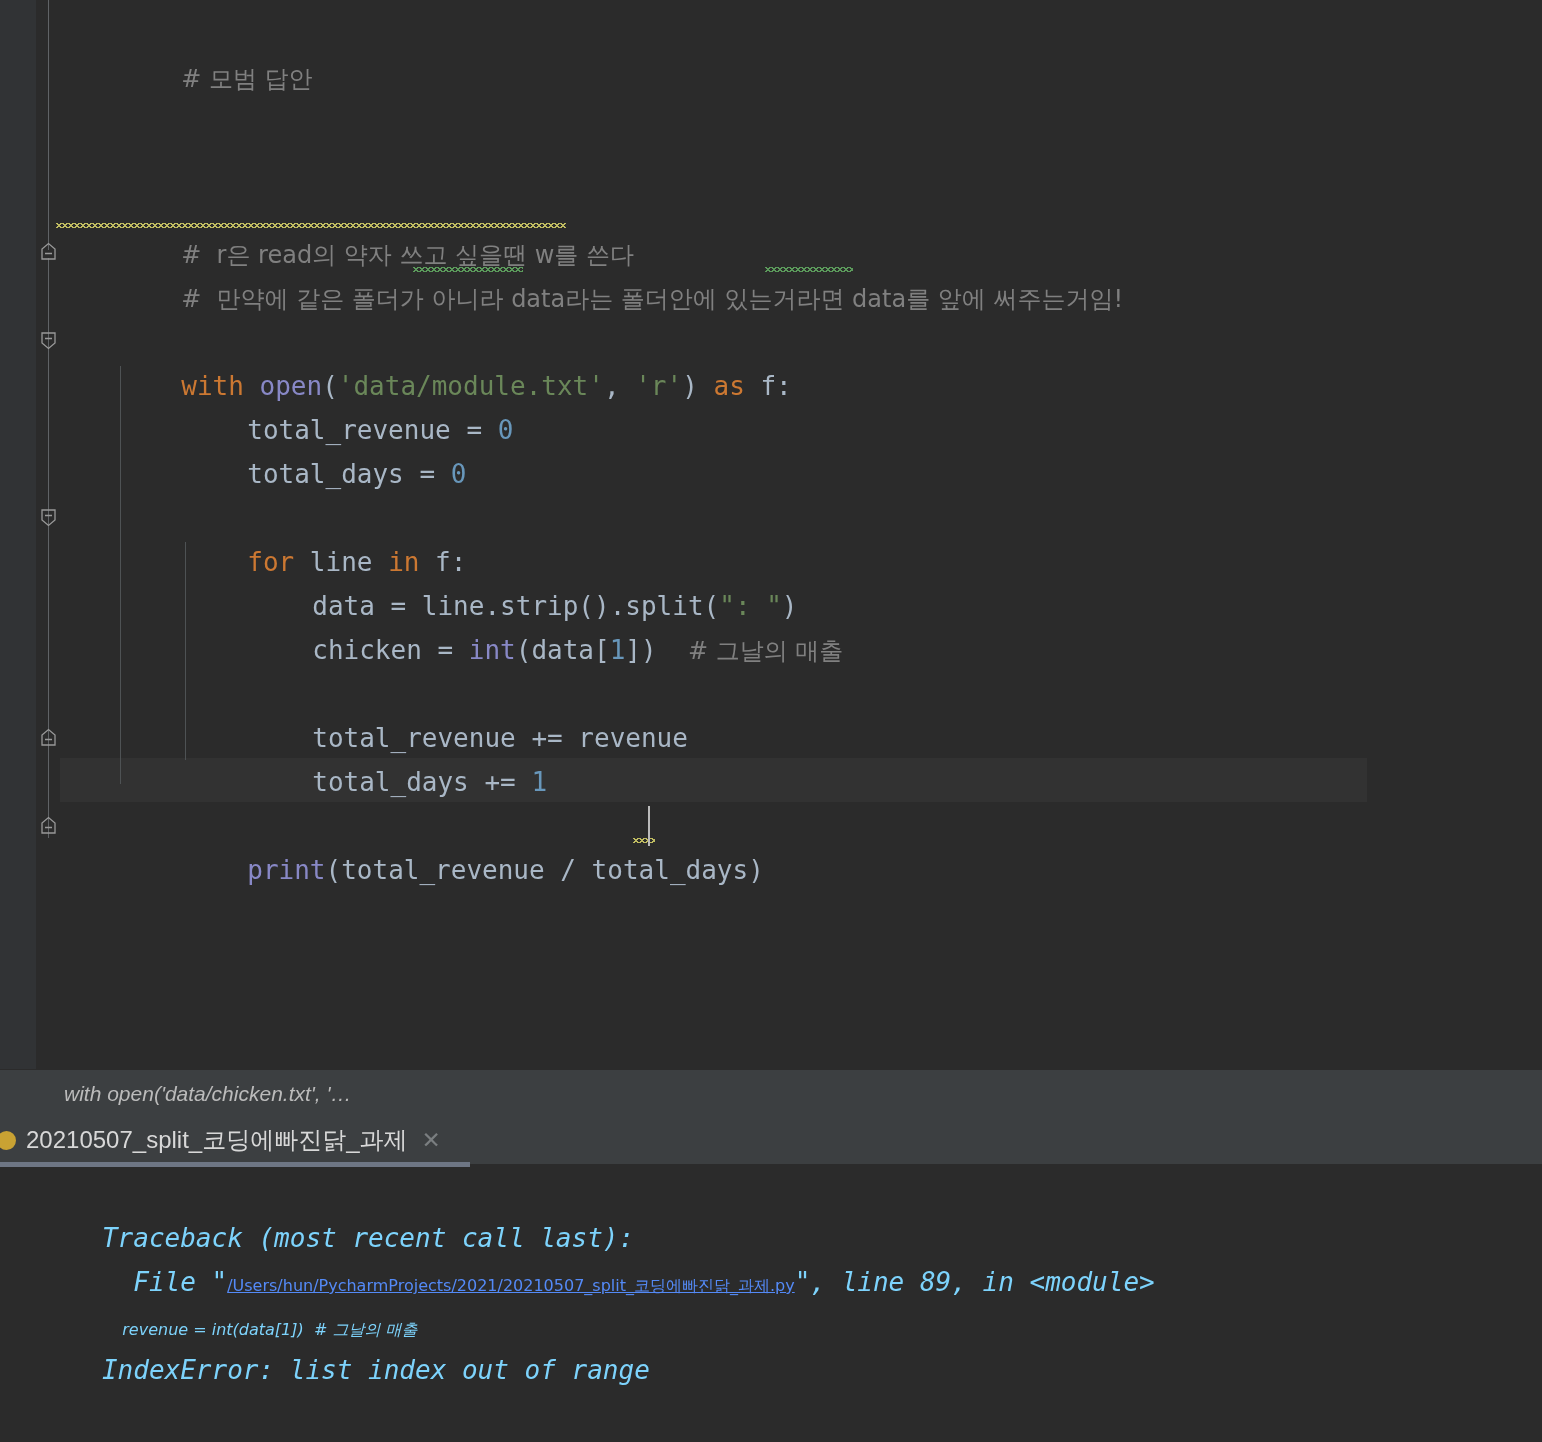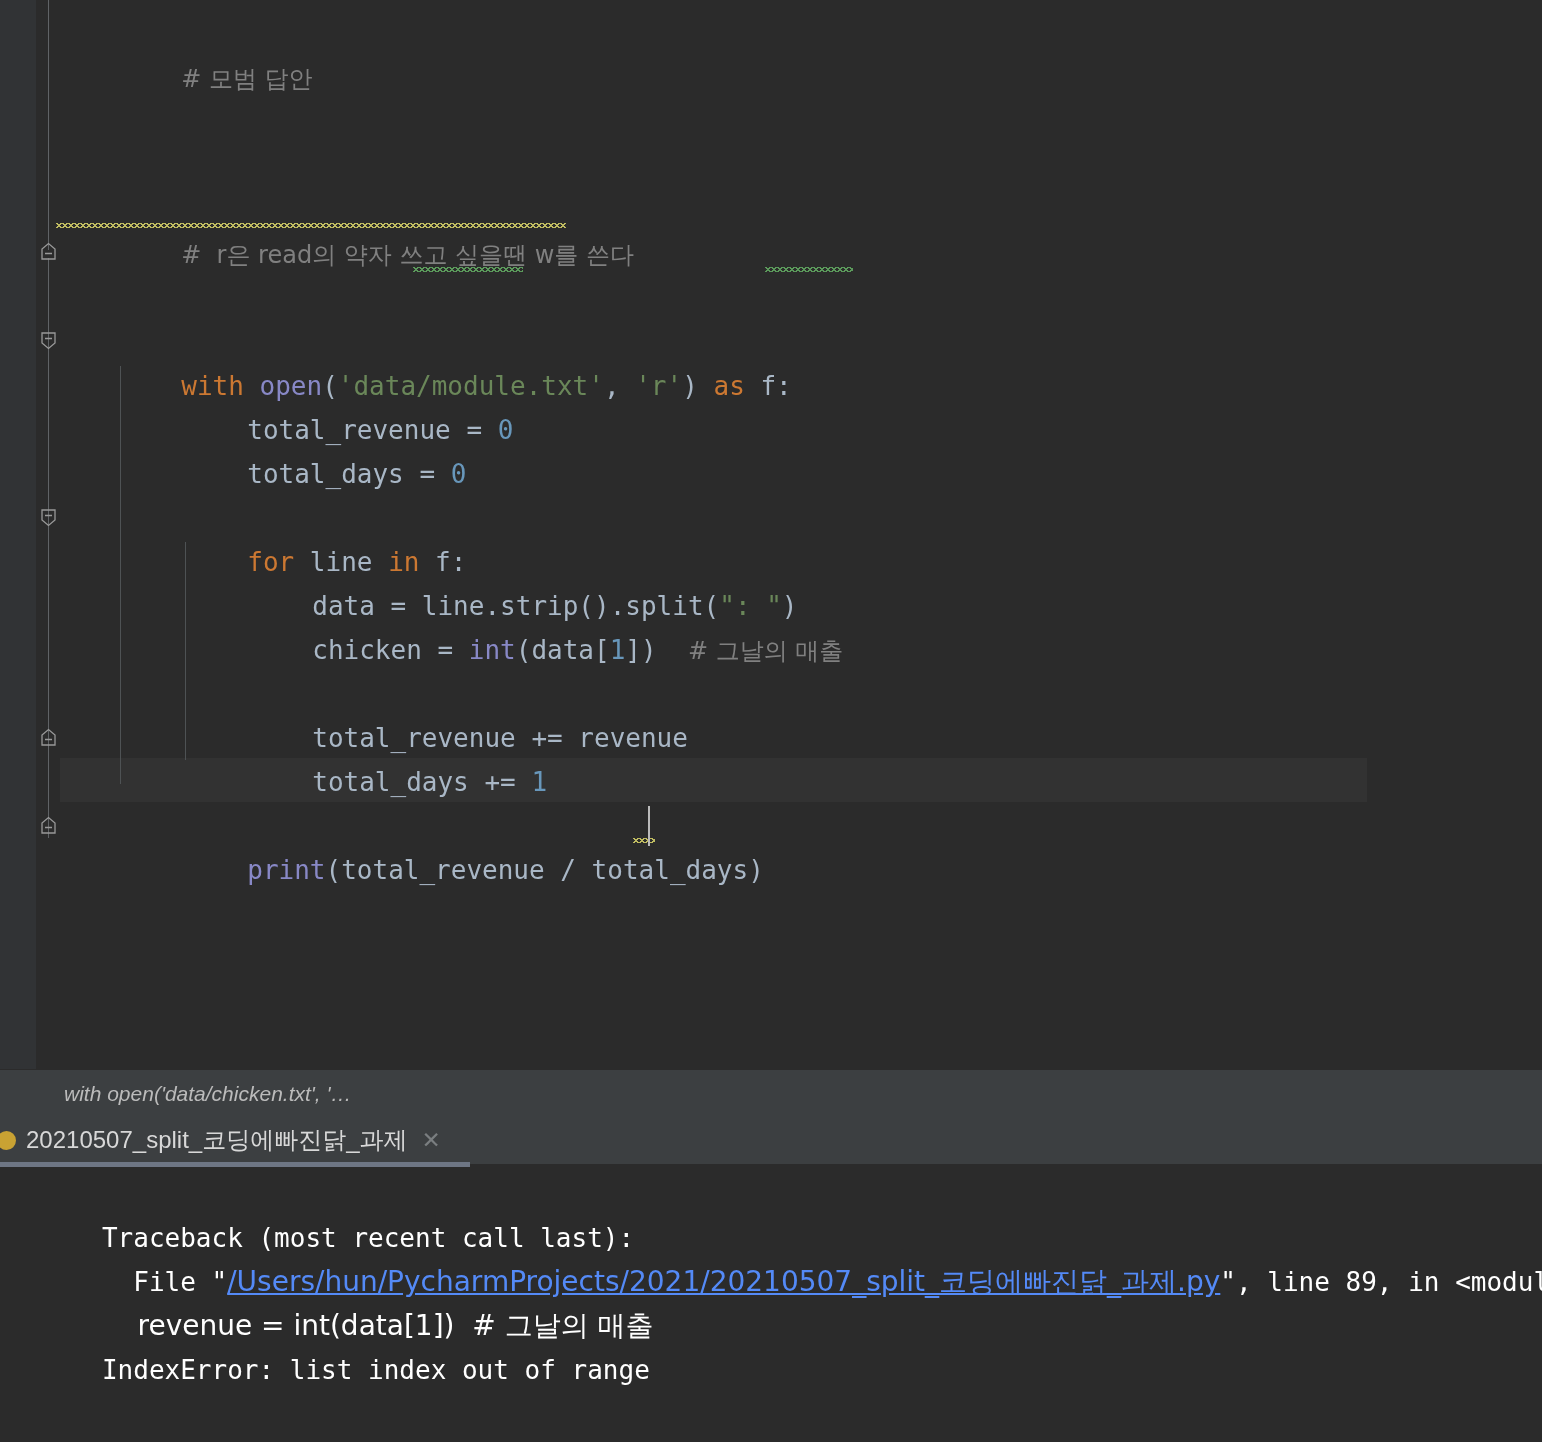--- a/index.html
+++ b/index.html
@@ -199,26 +199,26 @@
   }
   .cline {
     position: absolute;
     left: 0;
     height: 44px;
     line-height: 44px;
     white-space: pre;
     font-family: "DejaVu Sans Mono", monospace;
     font-size: 26px;
   }
-  .err { color: #ffffff; }
+  .err { color: #7dd3fc; font-style: italic; }
   .link {
     color: #548AF7;
     text-decoration: underline;
   }
-  .han-mono { font-family: "DejaVu Sans", sans-serif; font-size: 28px; }
+  .han-mono { font-family: "DejaVu Sans", sans-serif; font-size: 16px; }
 </style>
 </head>
 <body>
 
 <div class="ide">
 
   <div class="editor">
 
     <div class="gutter"></div>
     <div class="fold-rail"></div>
@@ -266,20 +266,23 @@
 
       <div class="line" style="top:12px;left:56px;">
         <span class="cmt cmt-han"># 모범 답안</span>
       </div>
 
       <div class="line" style="top:188px;left:56px;">
         <span class="cmt cmt-han">#  r은 read의 약자 쓰고 싶을땐 w를 쓴다</span>
       </div>
       <div class="sq-yellow" style="left:56px;top:223px;width:510px;"></div>
 
+      <div class="line" style="top:232px;left:56px;">
+        <span class="cmt cmt-han">#  만약에 같은 폴더가 아니라 </span><span class="cmt cmt-han">data라는</span><span class="cmt cmt-han"> 폴더안에 있는거라면 </span><span class="cmt cmt-han">data를</span><span class="cmt cmt-han"> 앞에 써주는거임!</span>
+      </div>
       <div class="sq-green" style="left:413px;top:267px;width:110px;"></div>
       <div class="sq-green" style="left:765px;top:267px;width:88px;"></div>
 
       <div class="line" style="top:320px;left:56px;">
         <span class="kw">with</span><span class="ident"> </span><span class="builtin">open</span><span class="punc">(</span><span class="str">'data/module.txt'</span><span class="punc">, </span><span class="str">'r'</span><span class="punc">)</span><span class="kw"> as </span><span class="ident">f:</span>
       </div>
 
       <div class="line" style="top:364px;left:122px;">
         <span class="ident">total_revenue = </span><span class="num">0</span>
       </div>

